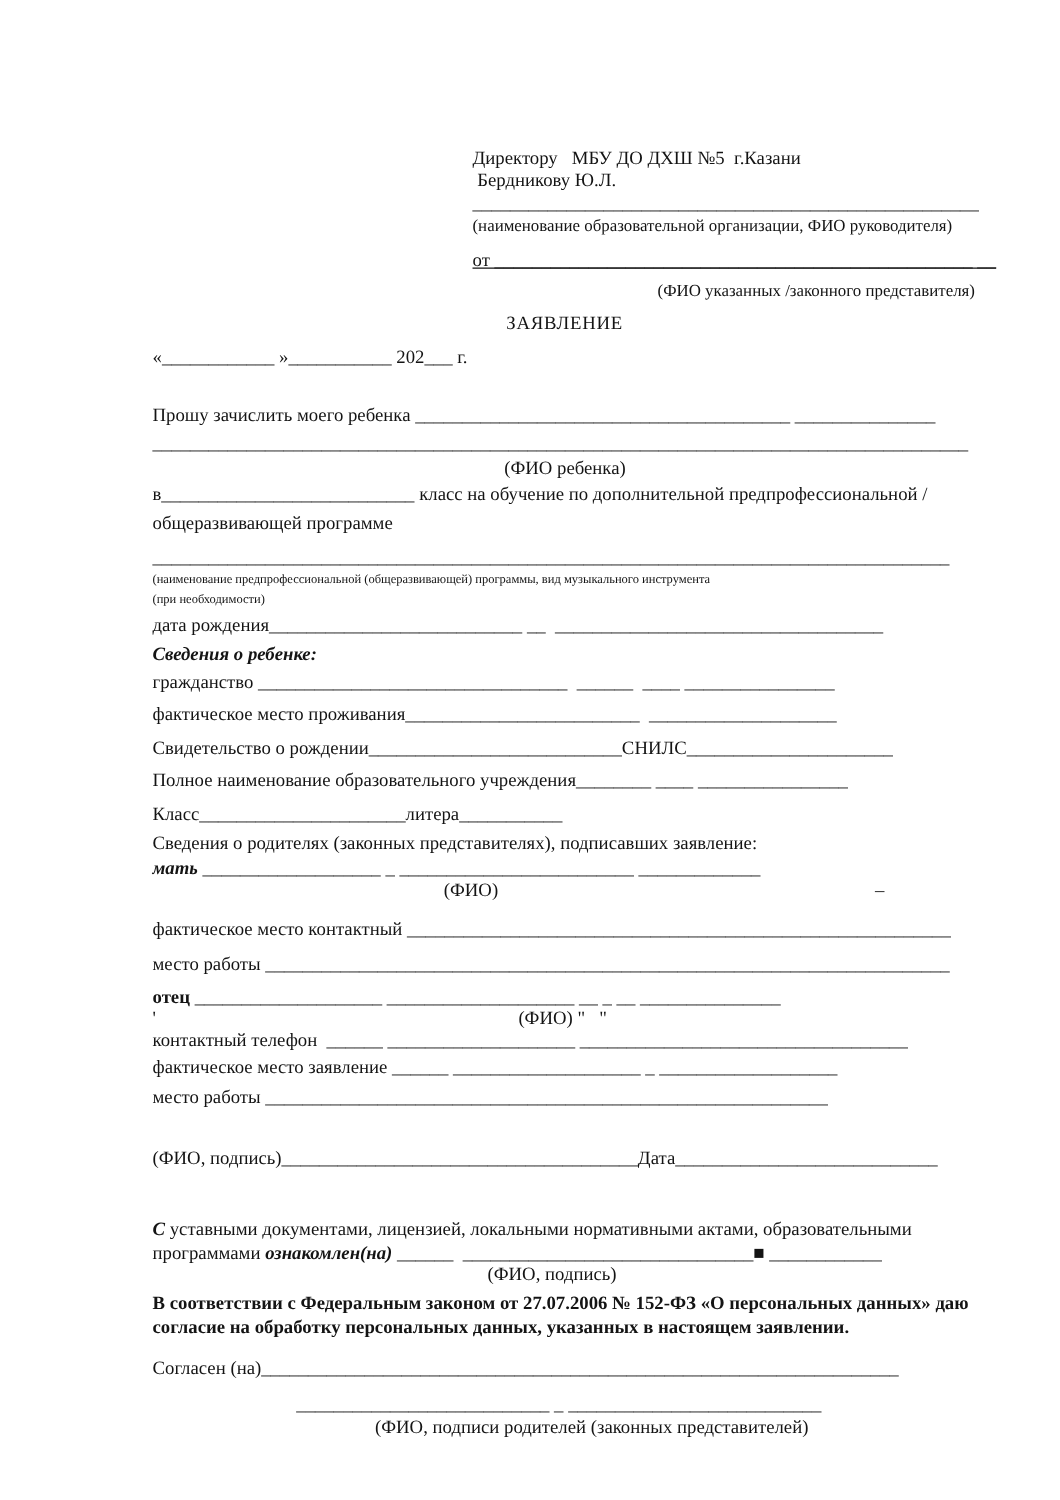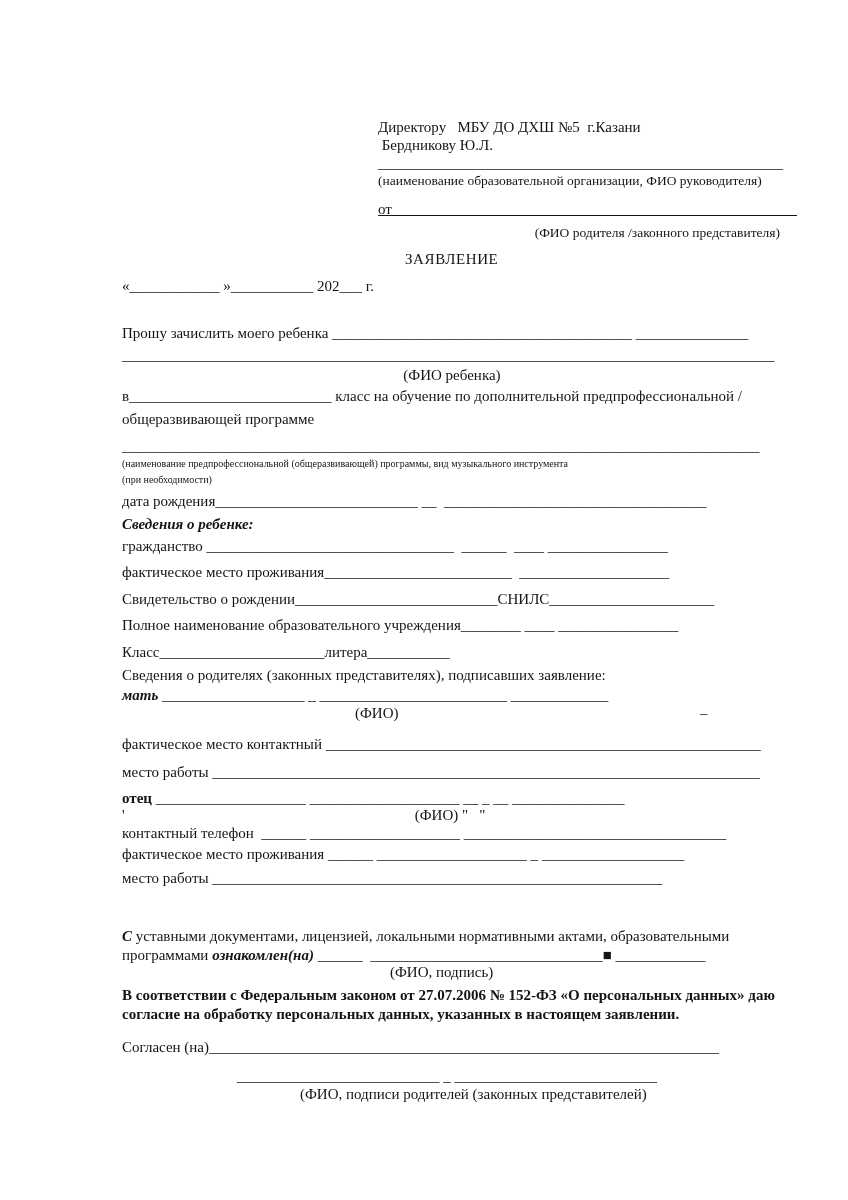--- a/index.html
+++ b/index.html
@@ -74,21 +74,21 @@
 
 <div class="page">
   <div class="content">
 
     <div class="addr">
       <div class="line">Директору   МБУ ДО ДХШ №5  г.Казани</div>
       <div class="line"> Бердникову Ю.Л.</div>
       <div class="line">______________________________________________________</div>
       <div class="line caption">(наименование образовательной организации, ФИО руководителя)</div>
       <div class="line from-line">от ___________________________________________________ __</div>
-      <div class="line caption from-caption">(ФИО родителя /законного представителя)</div>
+      <div class="line caption from-caption">(ФИО указанных /законного представителя)</div>
     </div>
 
     <div class="line title">ЗАЯВЛЕНИЕ</div>
     <div class="line date-line">«____________ »___________ 202___ г.</div>
 
     <div class="line req1">Прошу зачислить моего ребенка ________________________________________ _______________</div>
     <div class="line req2">_______________________________________________________________________________________</div>
     <div class="line fio-caption">(ФИО ребенка)</div>
     <div class="class-para">в___________________________ класс на обучение по дополнительной предпрофессиональной / общеразвивающей программе</div>
     <div class="line program-line">_____________________________________________________________________________________</div>
@@ -106,23 +106,24 @@
     <div class="line parents-heading">Сведения о родителях (законных представителях), подписавших заявление:</div>
 
     <div class="line parent-row"><span class="bi">мать</span><span> ___________________ _ _________________________ _____________</span></div>
     <div class="line fio-row"><span class="fio-center">(ФИО)</span><span class="fio-dash">–</span></div>
     <div class="line addr-row">фактическое место контактный __________________________________________________________</div>
     <div class="line work-row">место работы _________________________________________________________________________</div>
 
     <div class="line father-row"><span class="b">отец</span><span> ____________________ ____________________ __ _ __ _______________</span></div>
     <div class="line father-fio-row"><span>'</span><span class="father-fio-caption">(ФИО) "   "</span></div>
     <div class="line f-tight">контактный телефон  ______ ____________________ ___________________________________</div>
-    <div class="line f-tight">фактическое место проживания ______ ____________________ _ ___________________</div>
+    <div class="line f-tight">фактическое место заявление ______ ____________________ _ ___________________</div>
     <div class="line f-tight2">место работы ____________________________________________________________</div>
 
+    <div class="line sig-row">(ФИО, подпись)______________________________________Дата____________________________</div>
 
     <div class="ack-para"><span class="bi">С</span><span> уставными документами, лицензией, локальными нормативными актами, образовательными программами </span><span class="bi">ознакомлен(на)</span><span> ______  _______________________________■ ____________</span></div>
     <div class="line ack-caption">(ФИО, подпись)</div>
 
     <div class="law-para">В соответствии с Федеральным законом от 27.07.2006 № 152-ФЗ «О персональных данных» даю согласие на обработку персональных данных, указанных в настоящем заявлении.</div>
     <div class="line agree-line">Согласен (на)____________________________________________________________________</div>
     <div class="line sign-line">___________________________ _ ___________________________</div>
     <div class="line final-caption">(ФИО, подписи родителей (законных представителей)</div>
 
   </div>

